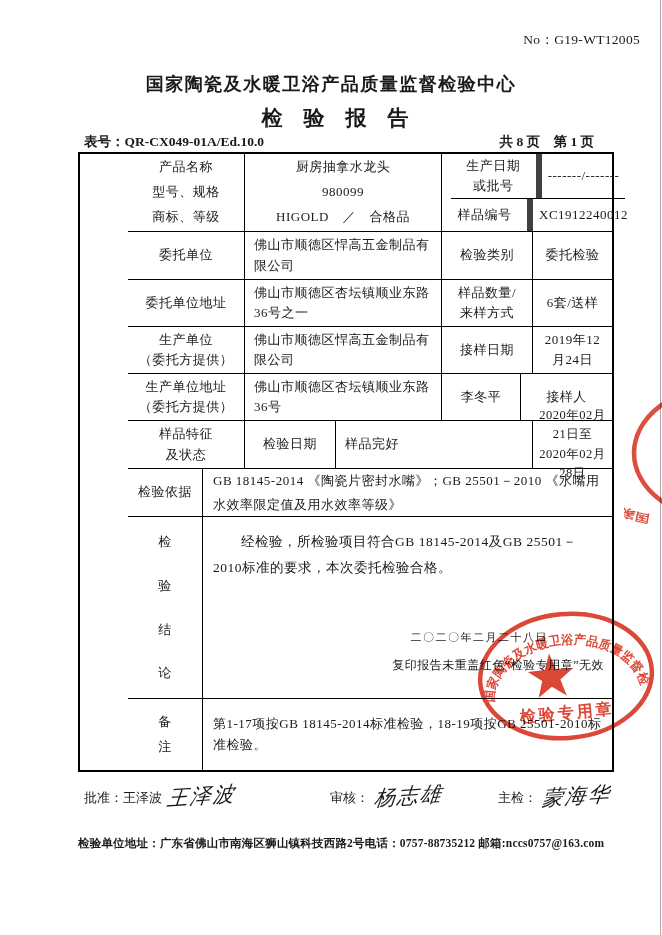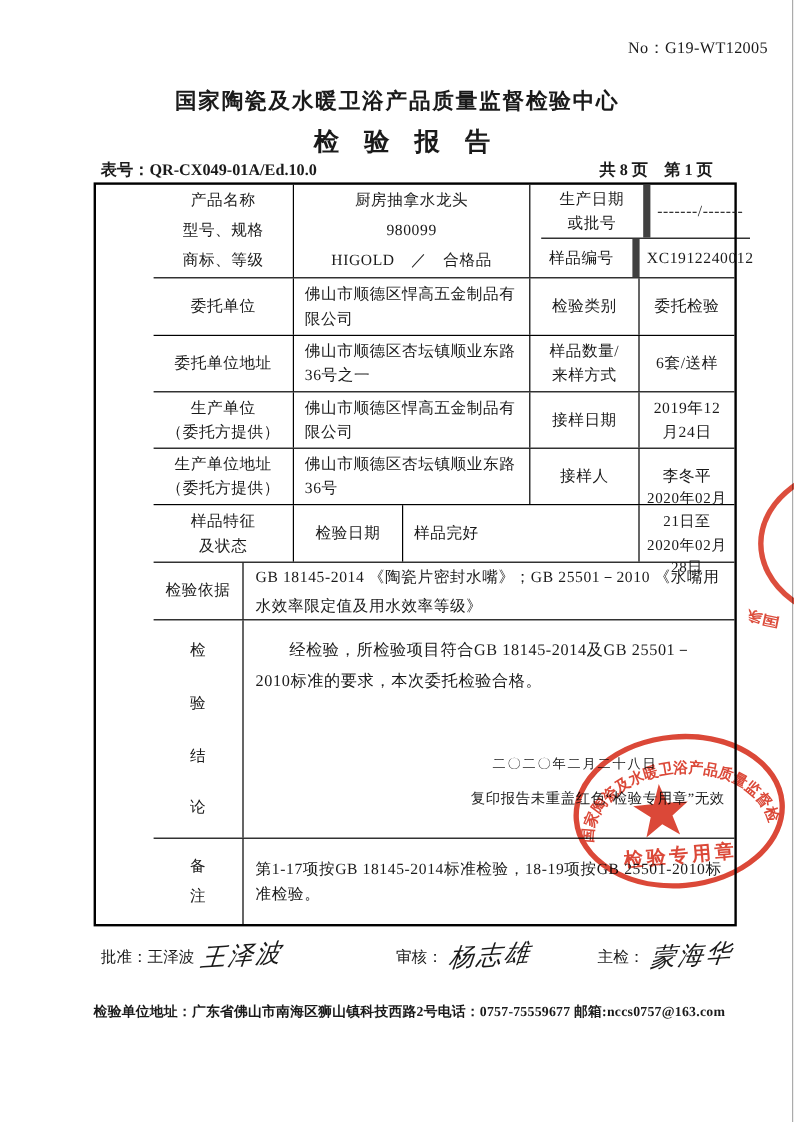--- a/index.html
+++ b/index.html
@@ -117,22 +117,22 @@
 （委托方提供）</div>
       <div class="cell cont">佛山市顺德区悍高五金制品有限公司</div>
       <div class="cell rlab">接样日期</div>
       <div class="cell rval">2019年12月24日</div>
     </div>
 
     <div class="trow r5">
       <div class="cell lab pre">生产单位地址
 （委托方提供）</div>
       <div class="cell cont">佛山市顺德区杏坛镇顺业东路36号</div>
+      <div class="cell rval">李冬平</div>
       <div class="cell rlab">接样人</div>
-      <div class="cell rval">李冬平</div>
     </div>
 
     <div class="trow r6">
       <div class="cell lab pre">样品特征
 及状态</div>
       <div class="cell rlab">检验日期</div>
       <div class="cell cont">样品完好</div>
       <div class="cell rval pre small">2020年02月21日至
 2020年02月28日</div>
     </div>
@@ -170,21 +170,21 @@
     <div class="sig-group sig-review">
       <span>审核：</span>
       <span class="sig">杨志雄</span>
     </div>
     <div class="sig-group sig-chief">
       <span>主检：</span>
       <span class="sig">蒙海华</span>
     </div>
   </div>
 
-  <div class="footer">检验单位地址：广东省佛山市南海区狮山镇科技西路2号电话：0757-75559677  邮箱:nccs0757@163.com</div>
+  <div class="footer">检验单位地址：广东省佛山市南海区狮山镇科技西路2号电话：0757-88735212  邮箱:nccs0757@163.com</div>
 
   <svg class="stamp-main" viewBox="0 0 180 132">
     <defs>
       <path id="ringPath" d="M 16,86 A 74,52 0 1 1 164,86" fill="none"></path>
     </defs>
     <ellipse cx="90" cy="66" rx="86" ry="62" fill="none" stroke="#d93a28" stroke-width="4.5"></ellipse>
     <text font-size="12.5" fill="#d93a28" font-weight="bold" letter-spacing="0">
       <textPath href="#ringPath" startOffset="0" textLength="232" lengthAdjust="spacingAndGlyphs">国家陶瓷及水暖卫浴产品质量监督检验中心</textPath>
     </text>
     <polygon fill="#d93a28" points="75,42 80.6,58.2 97.8,58.6 84.1,69 89.1,85.4 75,75.6 60.9,85.4 65.9,69 52.2,58.6 69.4,58.2"></polygon>

